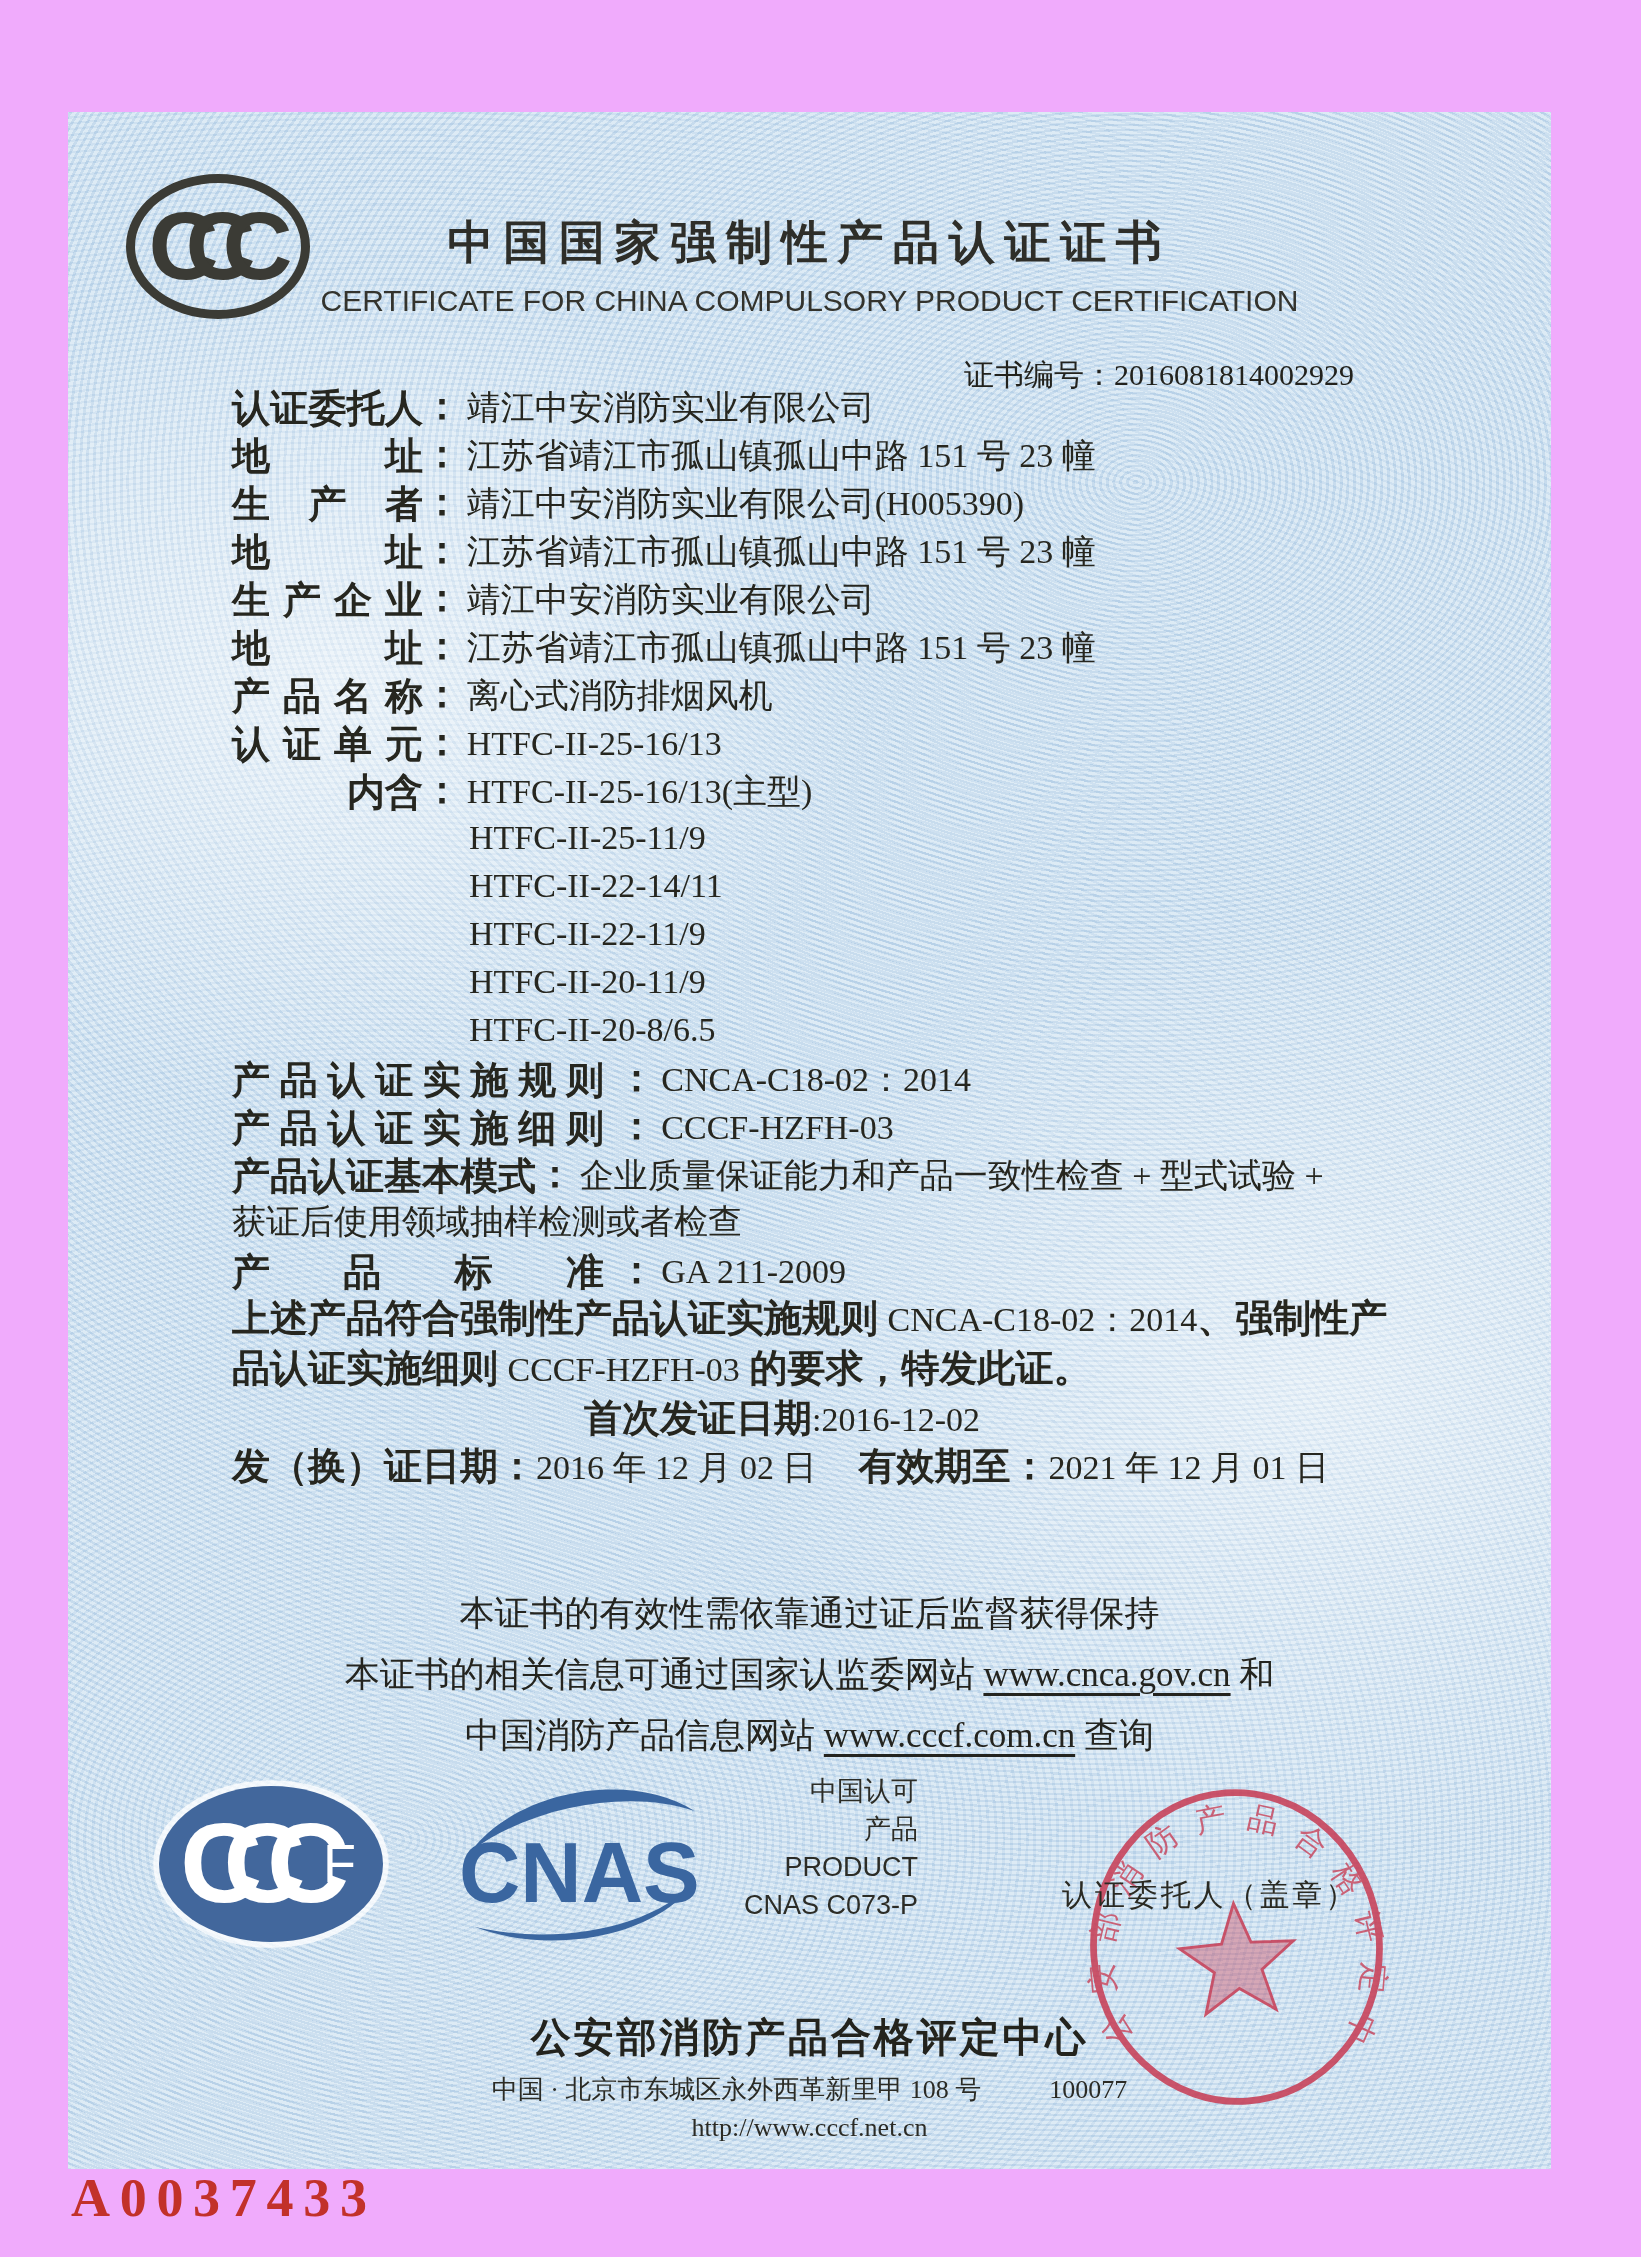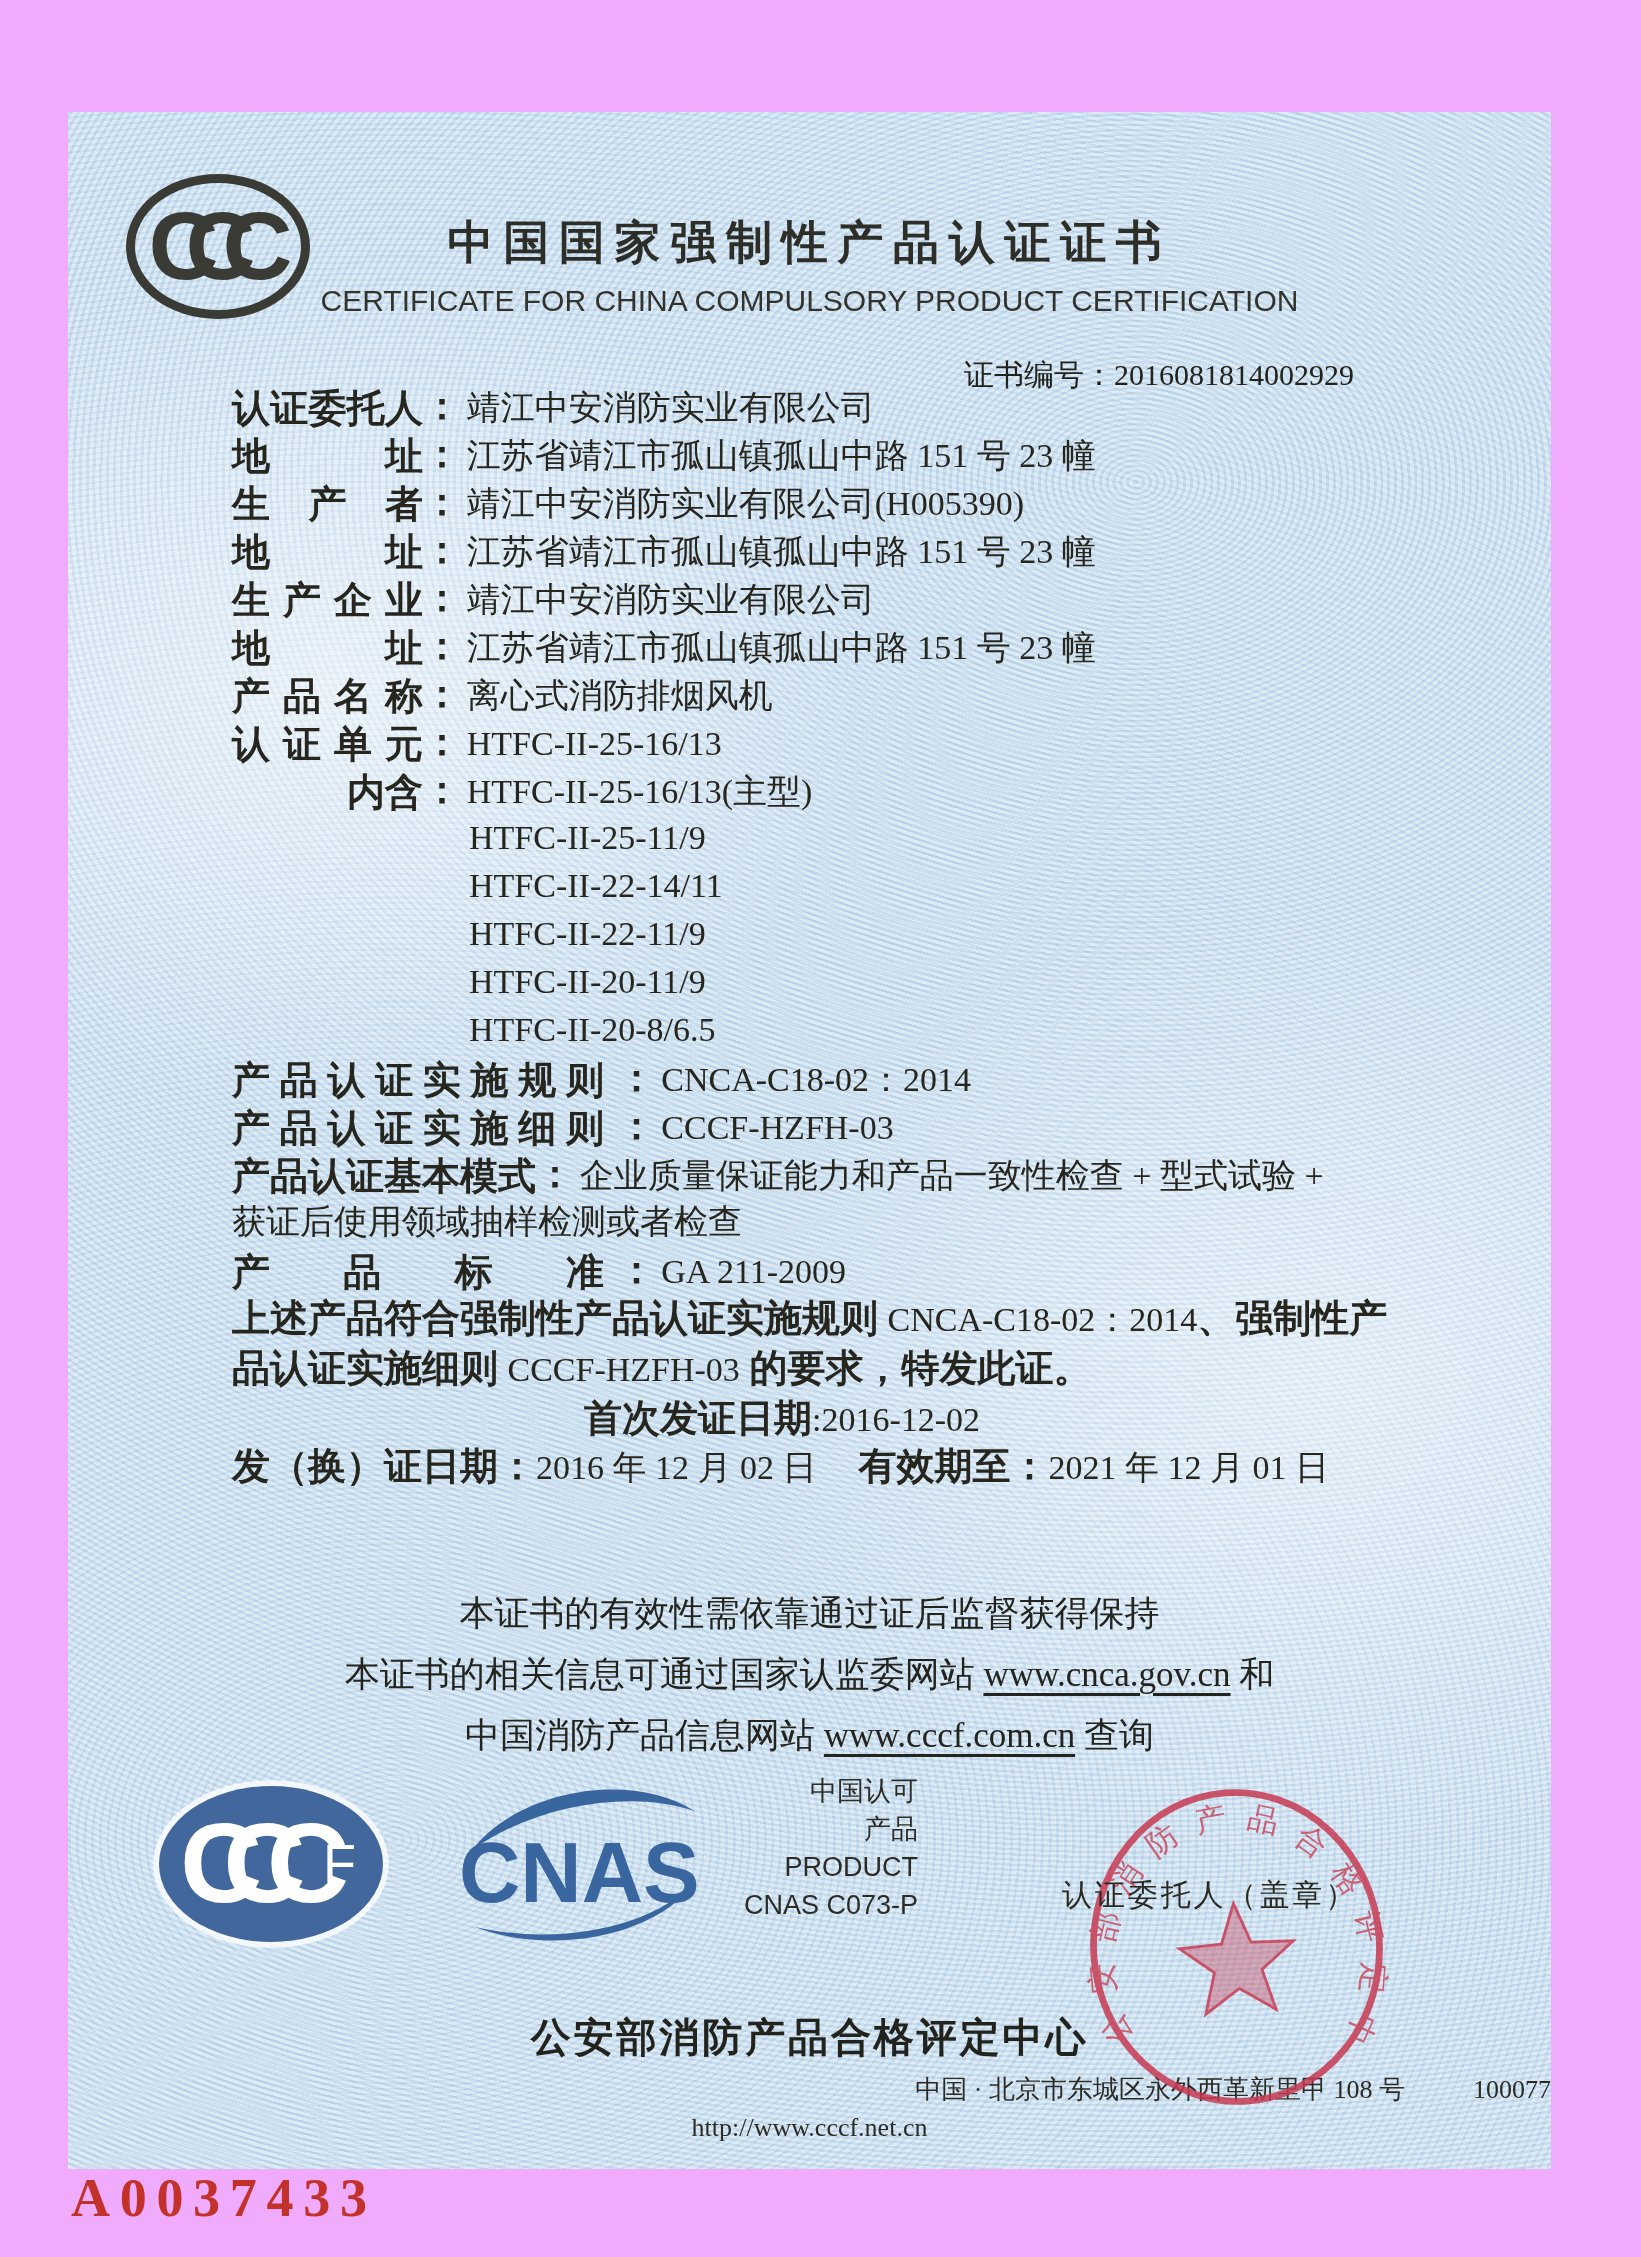--- a/index.html
+++ b/index.html
@@ -52,21 +52,21 @@
     letter-spacing:-39px;color:#fff;line-height:126px;}
   .cccf .f{position:absolute;left:164px;top:46px;font:400 54px "Liberation Sans",sans-serif;color:#fff;}
   .cnas-svg{position:absolute;left:391px;top:1670px;}
   .accred{position:absolute;left:676px;top:1660px;font:400 27px "Liberation Sans",sans-serif;
     color:#2c2c26;line-height:38px;text-align:right;}
   .issuer{position:absolute;left:994px;top:1763px;font:400 30px "Liberation Serif",serif;
     letter-spacing:2.9px;color:#2a2a23;z-index:3;}
   .stamp{position:absolute;left:1014px;top:1666px;z-index:2;opacity:.85;transform:rotate(-4deg);}
   .orgname{position:absolute;left:0;top:1898px;width:100%;text-align:center;
     font:700 40px "Liberation Serif",serif;letter-spacing:2.9px;color:#23231d;}
-  .orgaddr{position:absolute;left:0;top:1960px;width:100%;text-align:right;
+  .orgaddr{position:absolute;left:0;top:1960px;width:100%;text-align:center;
     font:400 26px "Liberation Serif",serif;color:#2b2b25;}
   .orgaddr .pc{margin-left:68px;}
   .orgurl{position:absolute;left:0;top:2001px;width:100%;text-align:center;
     font:400 26px "Liberation Serif",serif;color:#2b2b25;}
   .serial{position:absolute;left:71px;top:2167px;font:700 54px "Liberation Serif",serif;
     color:#c2312a;letter-spacing:9.7px;}
 </style>
 </head>
 <body>
 

